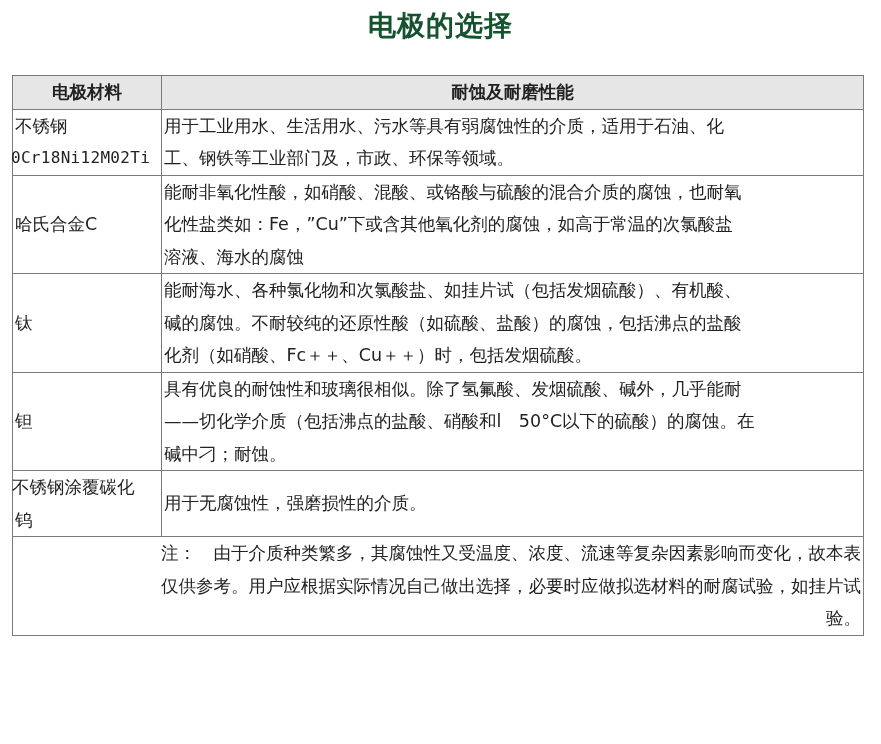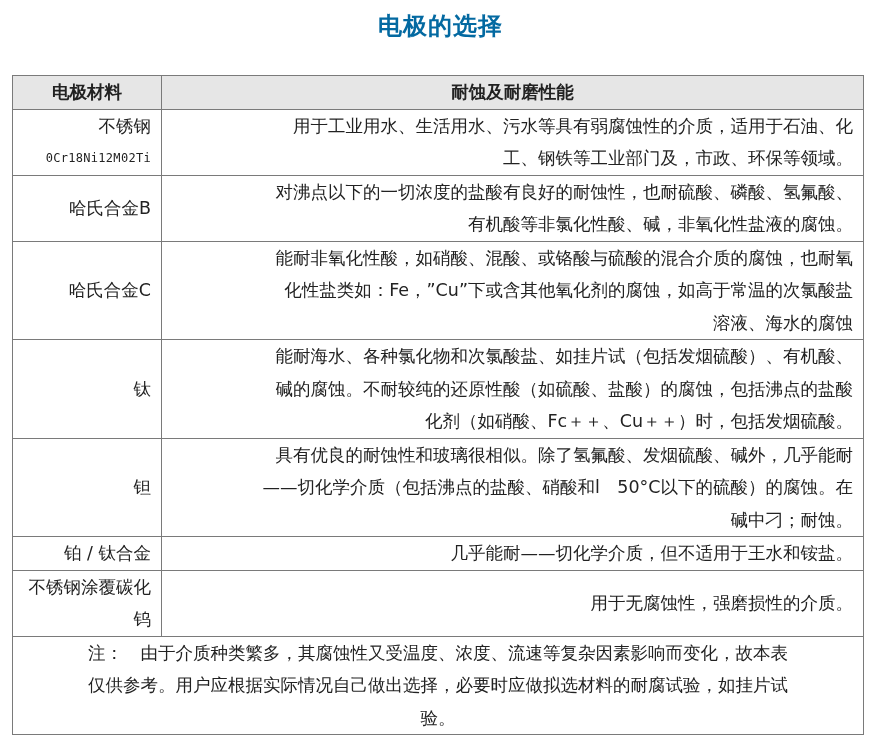--- a/index.html
+++ b/index.html
@@ -1,28 +1,28 @@
 <!DOCTYPE html>
 <html><head>
 <meta charset="utf-8">
 <style>
   html, body { margin:0; padding:0; background:#ffffff; }
   body { width:881px; height:744px; position:relative; overflow:hidden;
          font-family:"DejaVu Sans", sans-serif; color:#222; }
   .title { position:absolute; left:0; top:10px; width:881px; text-align:center;
-           font-size:24px; font-weight:bold; color:#0369a1; letter-spacing:1px; line-height:32px; }
+           font-size:28px; font-weight:bold; color:#14532d; letter-spacing:1px; line-height:32px; }
   table { position:absolute; left:12px; top:75px; width:851px; border-collapse:collapse;
           table-layout:fixed; }
-  td, th { border:1px solid #7a7a7a; padding:0 10px; font-size:17.5px; line-height:32.5px;
+  td, th { border:1px solid #7a7a7a; padding:0 2px; font-size:17.5px; line-height:32.5px;
            color:#222; vertical-align:middle; word-break:break-all; }
   table { border:1.5px solid #333; }
   th { background:#e6e6e6; font-weight:bold; height:32px; text-align:center; color:#222; }
-  td.mat { text-align:right; }
-  td.desc { text-align:right; }
-  .note { text-align:center; }
+  td.mat { text-align:left; }
+  td.desc { text-align:left; }
+  .note { text-align:right; }
   .r1 td { height:64px; }
   .r2 td { height:64px; }
   .r3 td { height:96px; }
   .r4 td { height:96px; }
   .r5 td { height:96px; }
   .r6 td { height:32px; }
   .r7 td { height:64px; }
   .rn td { height:94px; }
   .line { display:block; }
 </style>
@@ -39,34 +39,25 @@
   <thead>
     <tr>
       <th>电极材料</th>
       <th>耐蚀及耐磨性能</th>
     </tr>
   </thead>
   <tbody>
     <tr class="r1">
       <td class="mat">
         <span class="line">不锈钢</span>
-        <span class="line" style="font-family:'DejaVu Sans Mono', monospace; font-size:12px; letter-spacing:0.3px; white-space:nowrap; margin-left:-4px;">0Cr18Ni12M02Ti</span>
+        <span class="line" style="font-family:'DejaVu Sans Mono', monospace; font-size:16px; letter-spacing:0.3px; white-space:nowrap; margin-left:-4px;">0Cr18Ni12M02Ti</span>
       </td>
       <td class="desc">
         <span class="line">用于工业用水、生活用水、污水等具有弱腐蚀性的介质，适用于石油、化</span>
         <span class="line">工、钢铁等工业部门及，市政、环保等领域。</span>
-      </td>
-    </tr>
-    <tr class="r2">
-      <td class="mat">
-        <span class="line">哈氏合金B</span>
-      </td>
-      <td class="desc">
-        <span class="line">对沸点以下的一切浓度的盐酸有良好的耐蚀性，也耐硫酸、磷酸、氢氟酸、</span>
-        <span class="line">有机酸等非氯化性酸、碱，非氧化性盐液的腐蚀。</span>
       </td>
     </tr>
     <tr class="r3">
       <td class="mat">
         <span class="line">哈氏合金C</span>
       </td>
       <td class="desc">
         <span class="line">能耐非氧化性酸，如硝酸、混酸、或铬酸与硫酸的混合介质的腐蚀，也耐氧</span>
         <span class="line">化性盐类如：Fe，”Cu”下或含其他氧化剂的腐蚀，如高于常温的次氯酸盐</span>
         <span class="line">溶液、海水的腐蚀</span>
@@ -85,28 +76,20 @@
     <tr class="r5">
       <td class="mat">
         <span class="line">钽</span>
       </td>
       <td class="desc">
         <span class="line">具有优良的耐蚀性和玻璃很相似。除了氢氟酸、发烟硫酸、碱外，几乎能耐</span>
         <span class="line">——切化学介质（包括沸点的盐酸、硝酸和l　50°C以下的硫酸）的腐蚀。在</span>
         <span class="line">碱中刁；耐蚀。</span>
       </td>
     </tr>
-    <tr class="r6">
-      <td class="mat">
-        <span class="line">铂 / 钛合金</span>
-      </td>
-      <td class="desc">
-        <span class="line">几乎能耐——切化学介质，但不适用于王水和铵盐。</span>
-      </td>
-    </tr>
     <tr class="r7">
       <td class="mat">
         <span class="line" style="white-space:nowrap; margin-left:-3px;">不锈钢涂覆碳化</span>
         <span class="line">钨</span>
       </td>
       <td class="desc">
         <span class="line">用于无腐蚀性，强磨损性的介质。</span>
       </td>
     </tr>
     <tr class="rn">

